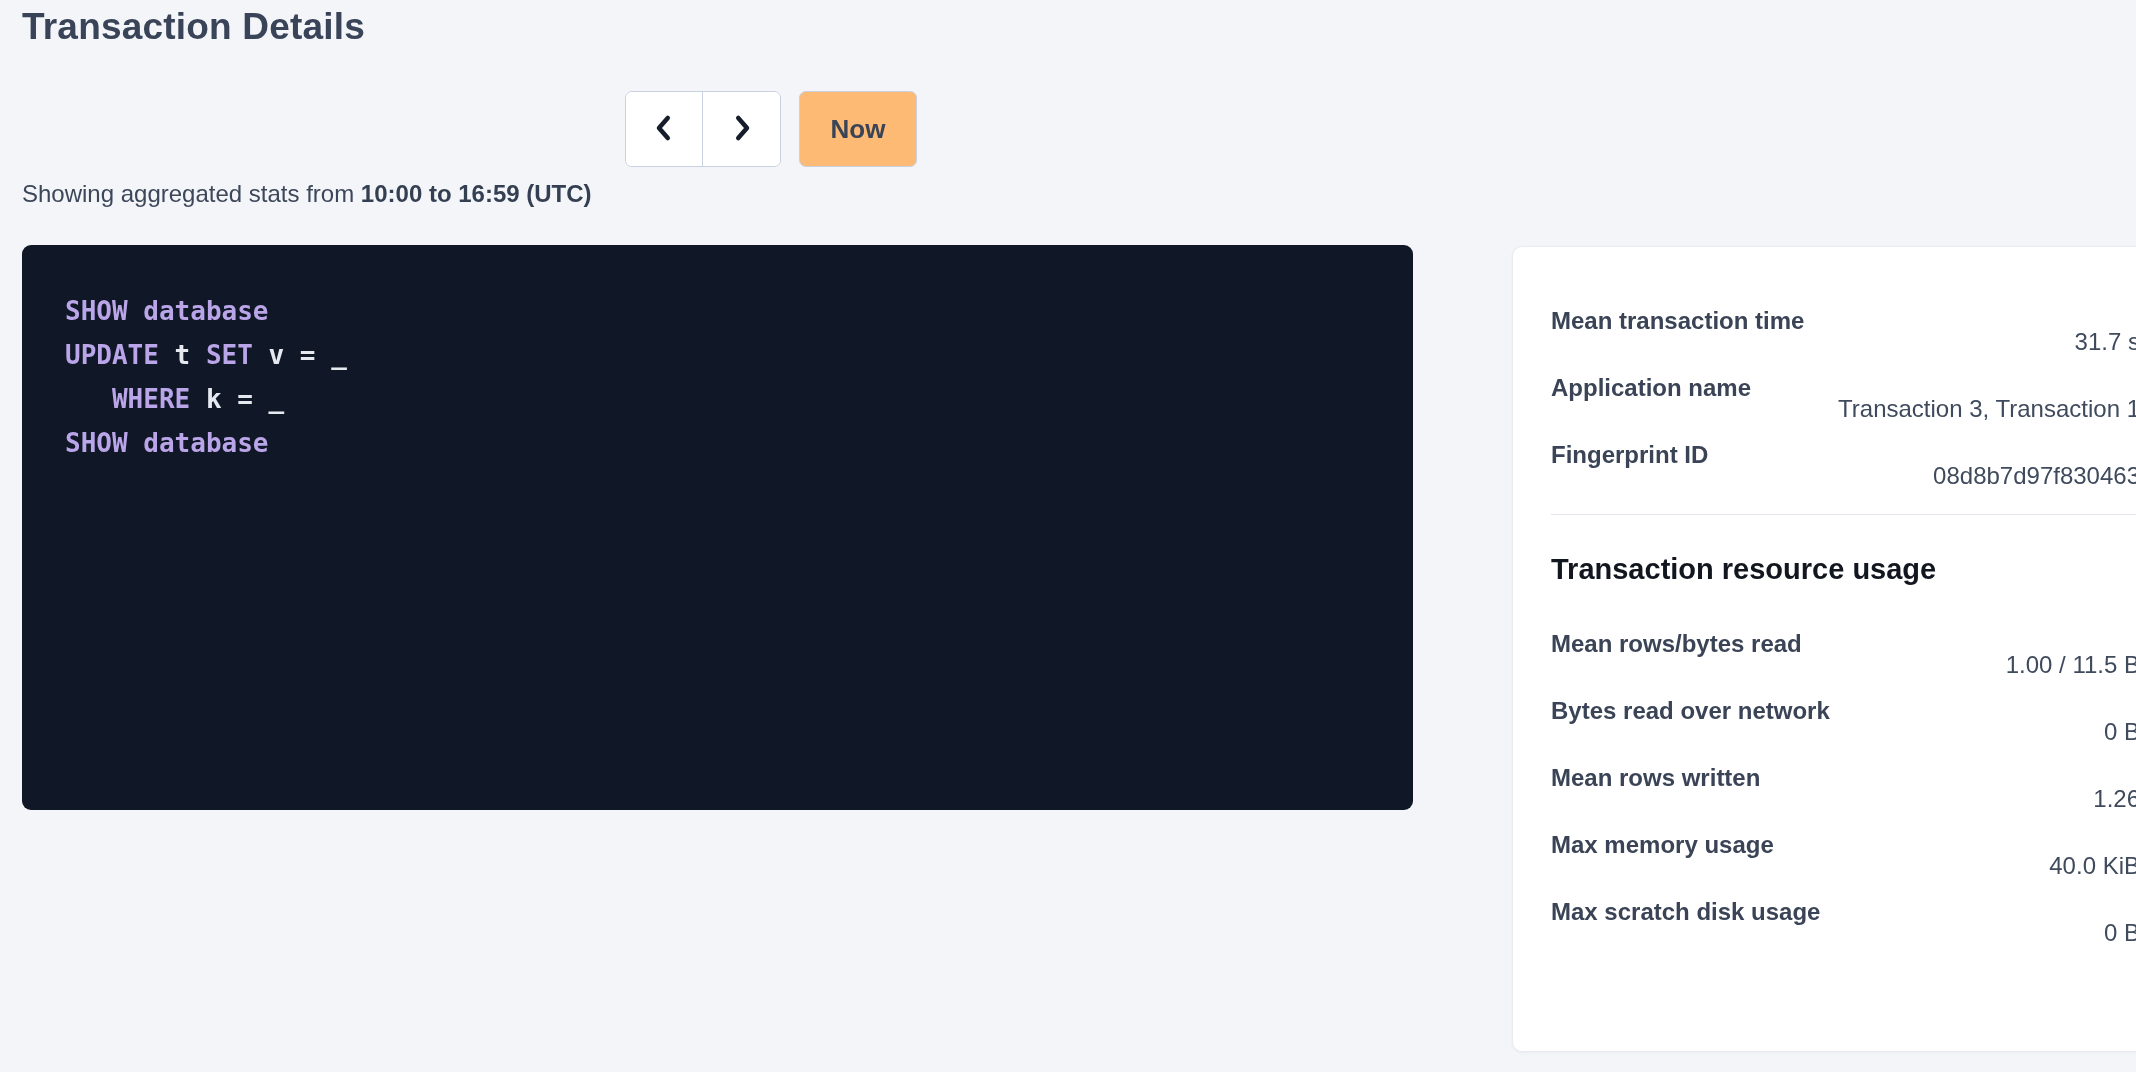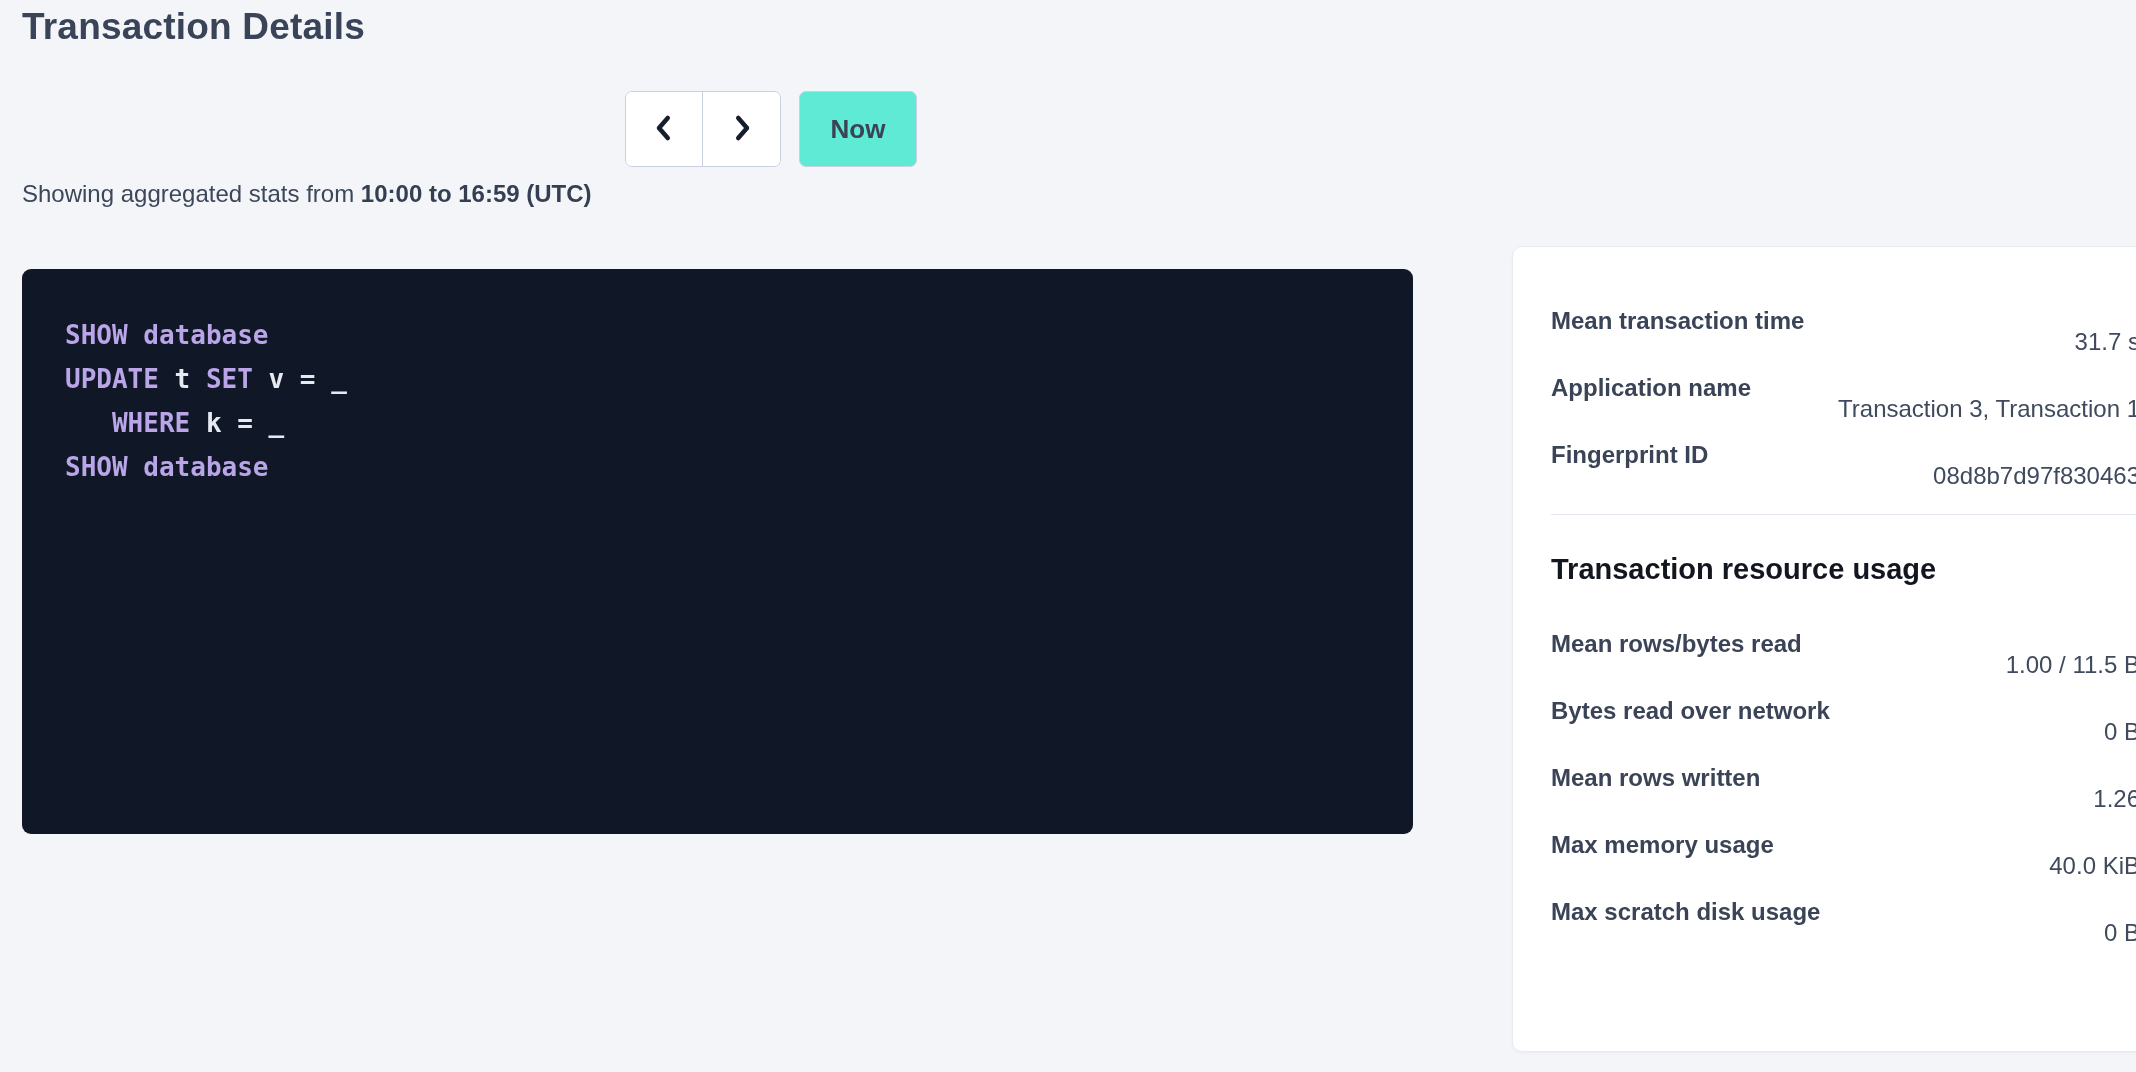--- a/index.html
+++ b/index.html
@@ -76,21 +76,21 @@
     background:#ffffff;
     border:none;
     padding:0;
     cursor:pointer;
   }
   .arrow-btn.prev { border-right:1px solid #c9d0df; }
   .now-button {
     position:absolute;
     left:799px; top:91px;
     width:118px; height:76px;
-    background:#5eead4;
+    background:#fdba74;
     border:1px solid #c9d0df;
     border-radius:7px;
     font-family:"Liberation Sans", sans-serif;
     font-size:26px;
     font-weight:700;
     color:#3a4456;
     cursor:pointer;
   }
   
   .caption {
@@ -106,21 +106,20 @@
     position:absolute;
     left:22px; top:245px;
     width:1391px; height:565px;
     background:#101726;
     border-radius:9px;
     padding:44px 30px 3px 43px;
     font-family:"DejaVu Sans Mono", monospace;
     font-size:26px;
     font-weight:600;
     line-height:44px;
-    margin-top:24px;
   }
   .code-line { white-space:pre; }
   .tok-kw { color:#b9a5e8; white-space:pre; }
   .tok-id { color:#e7e9f1; white-space:pre; }
   
   .stats-card {
     position:absolute;
     left:1512px; top:246px;
     width:678px; height:806px;
     background:#ffffff;

